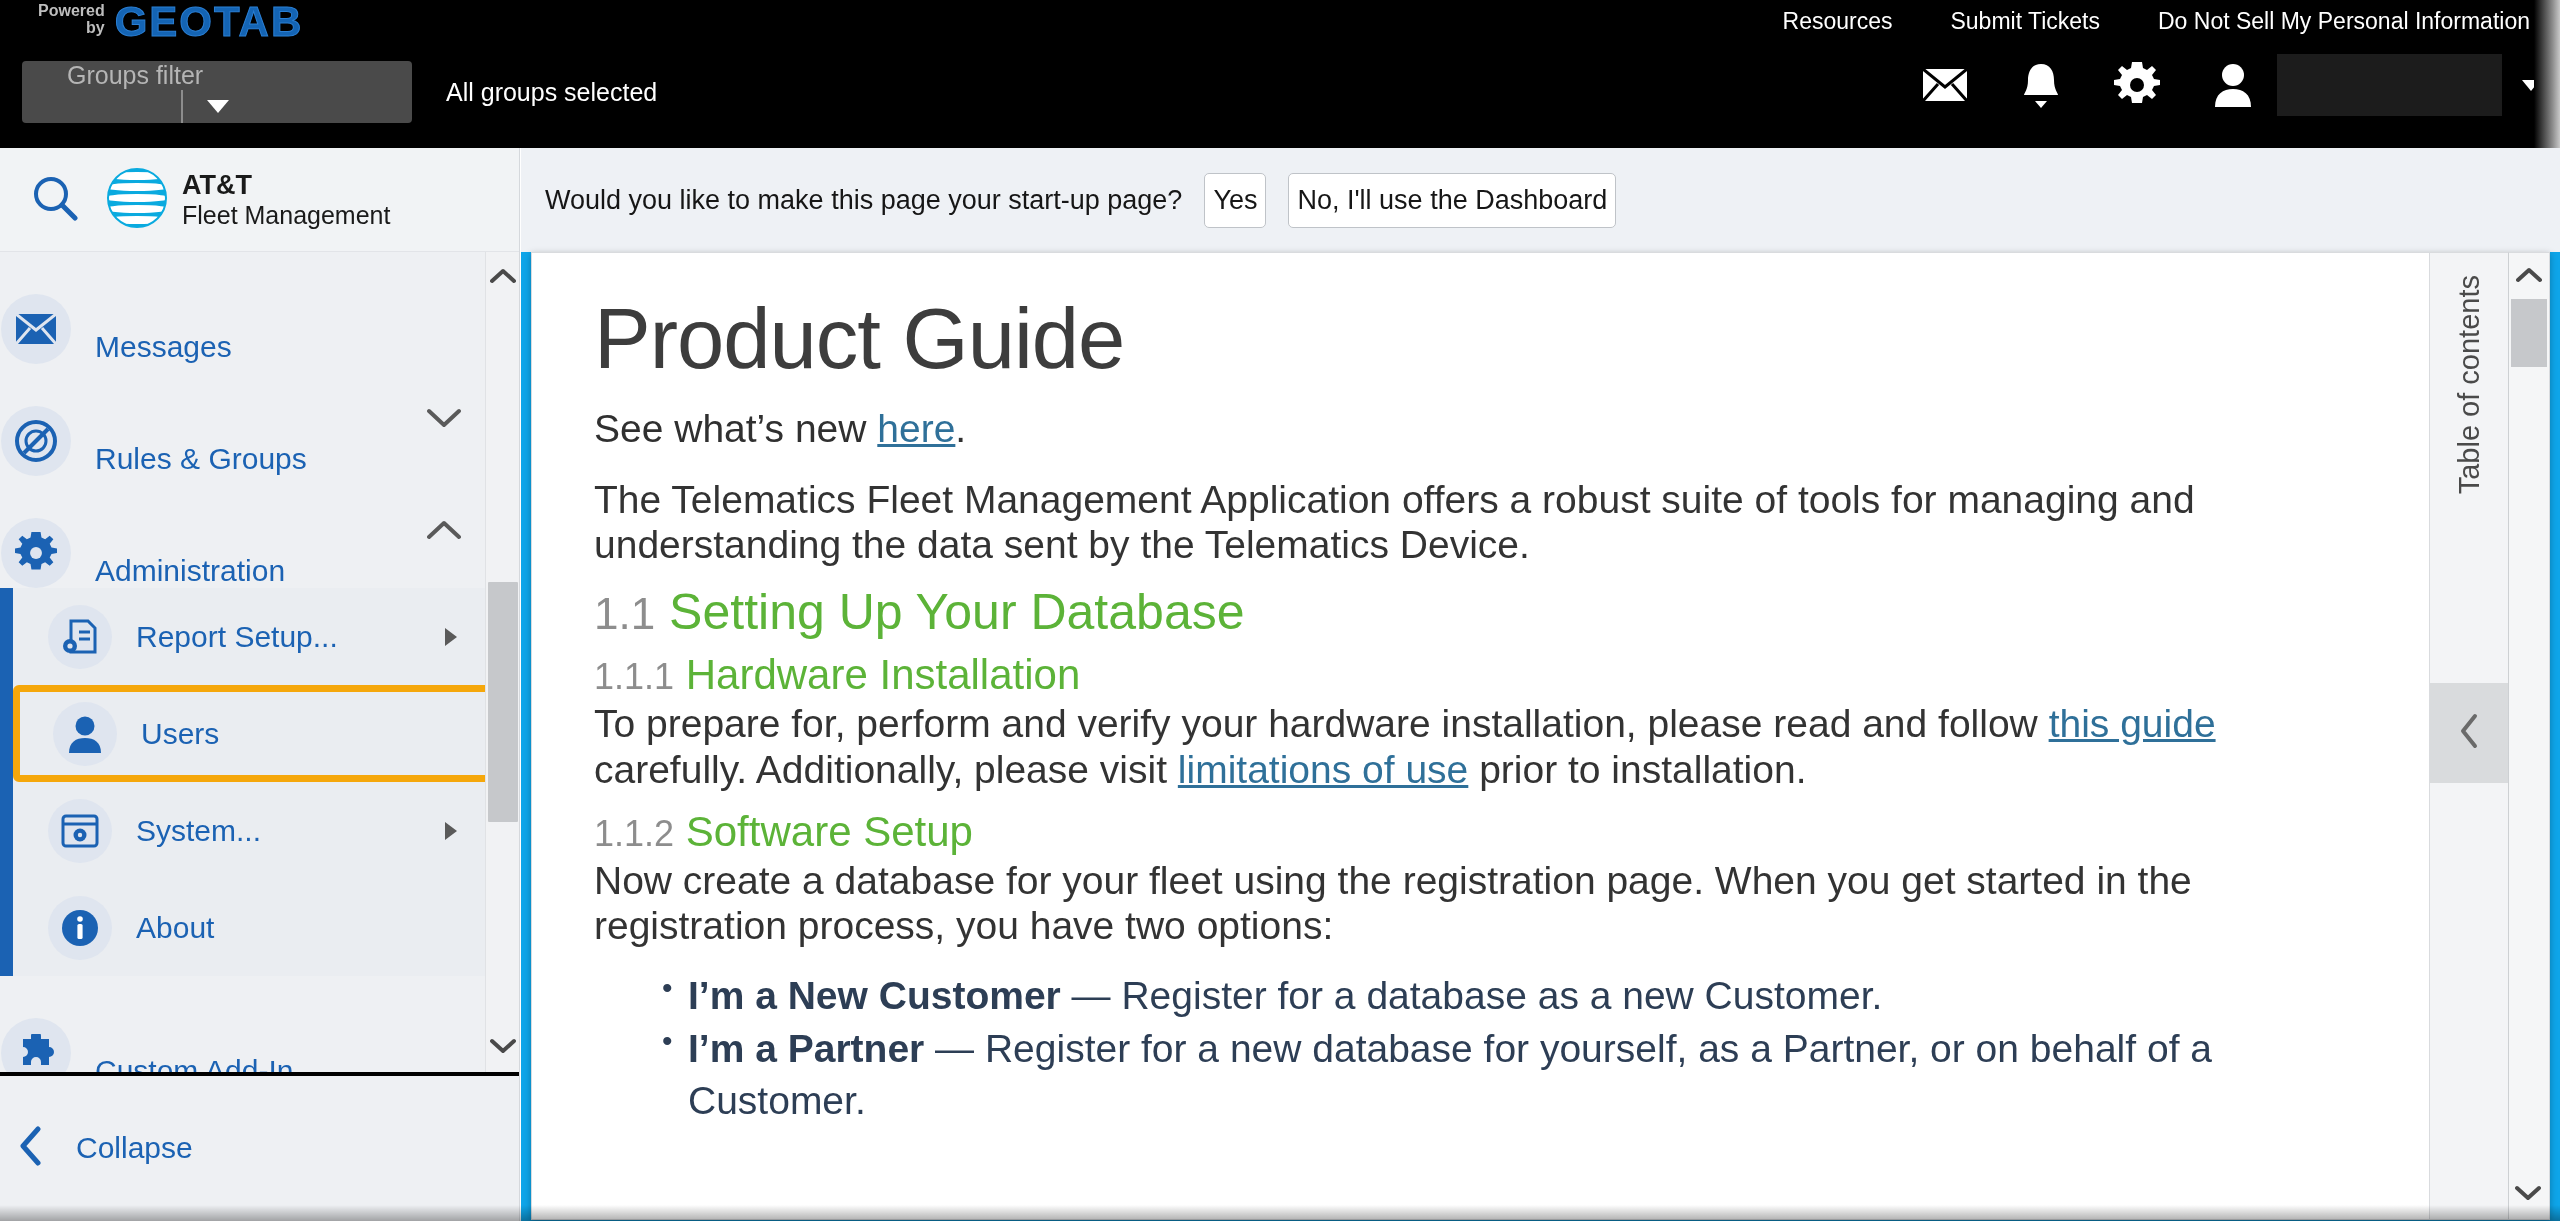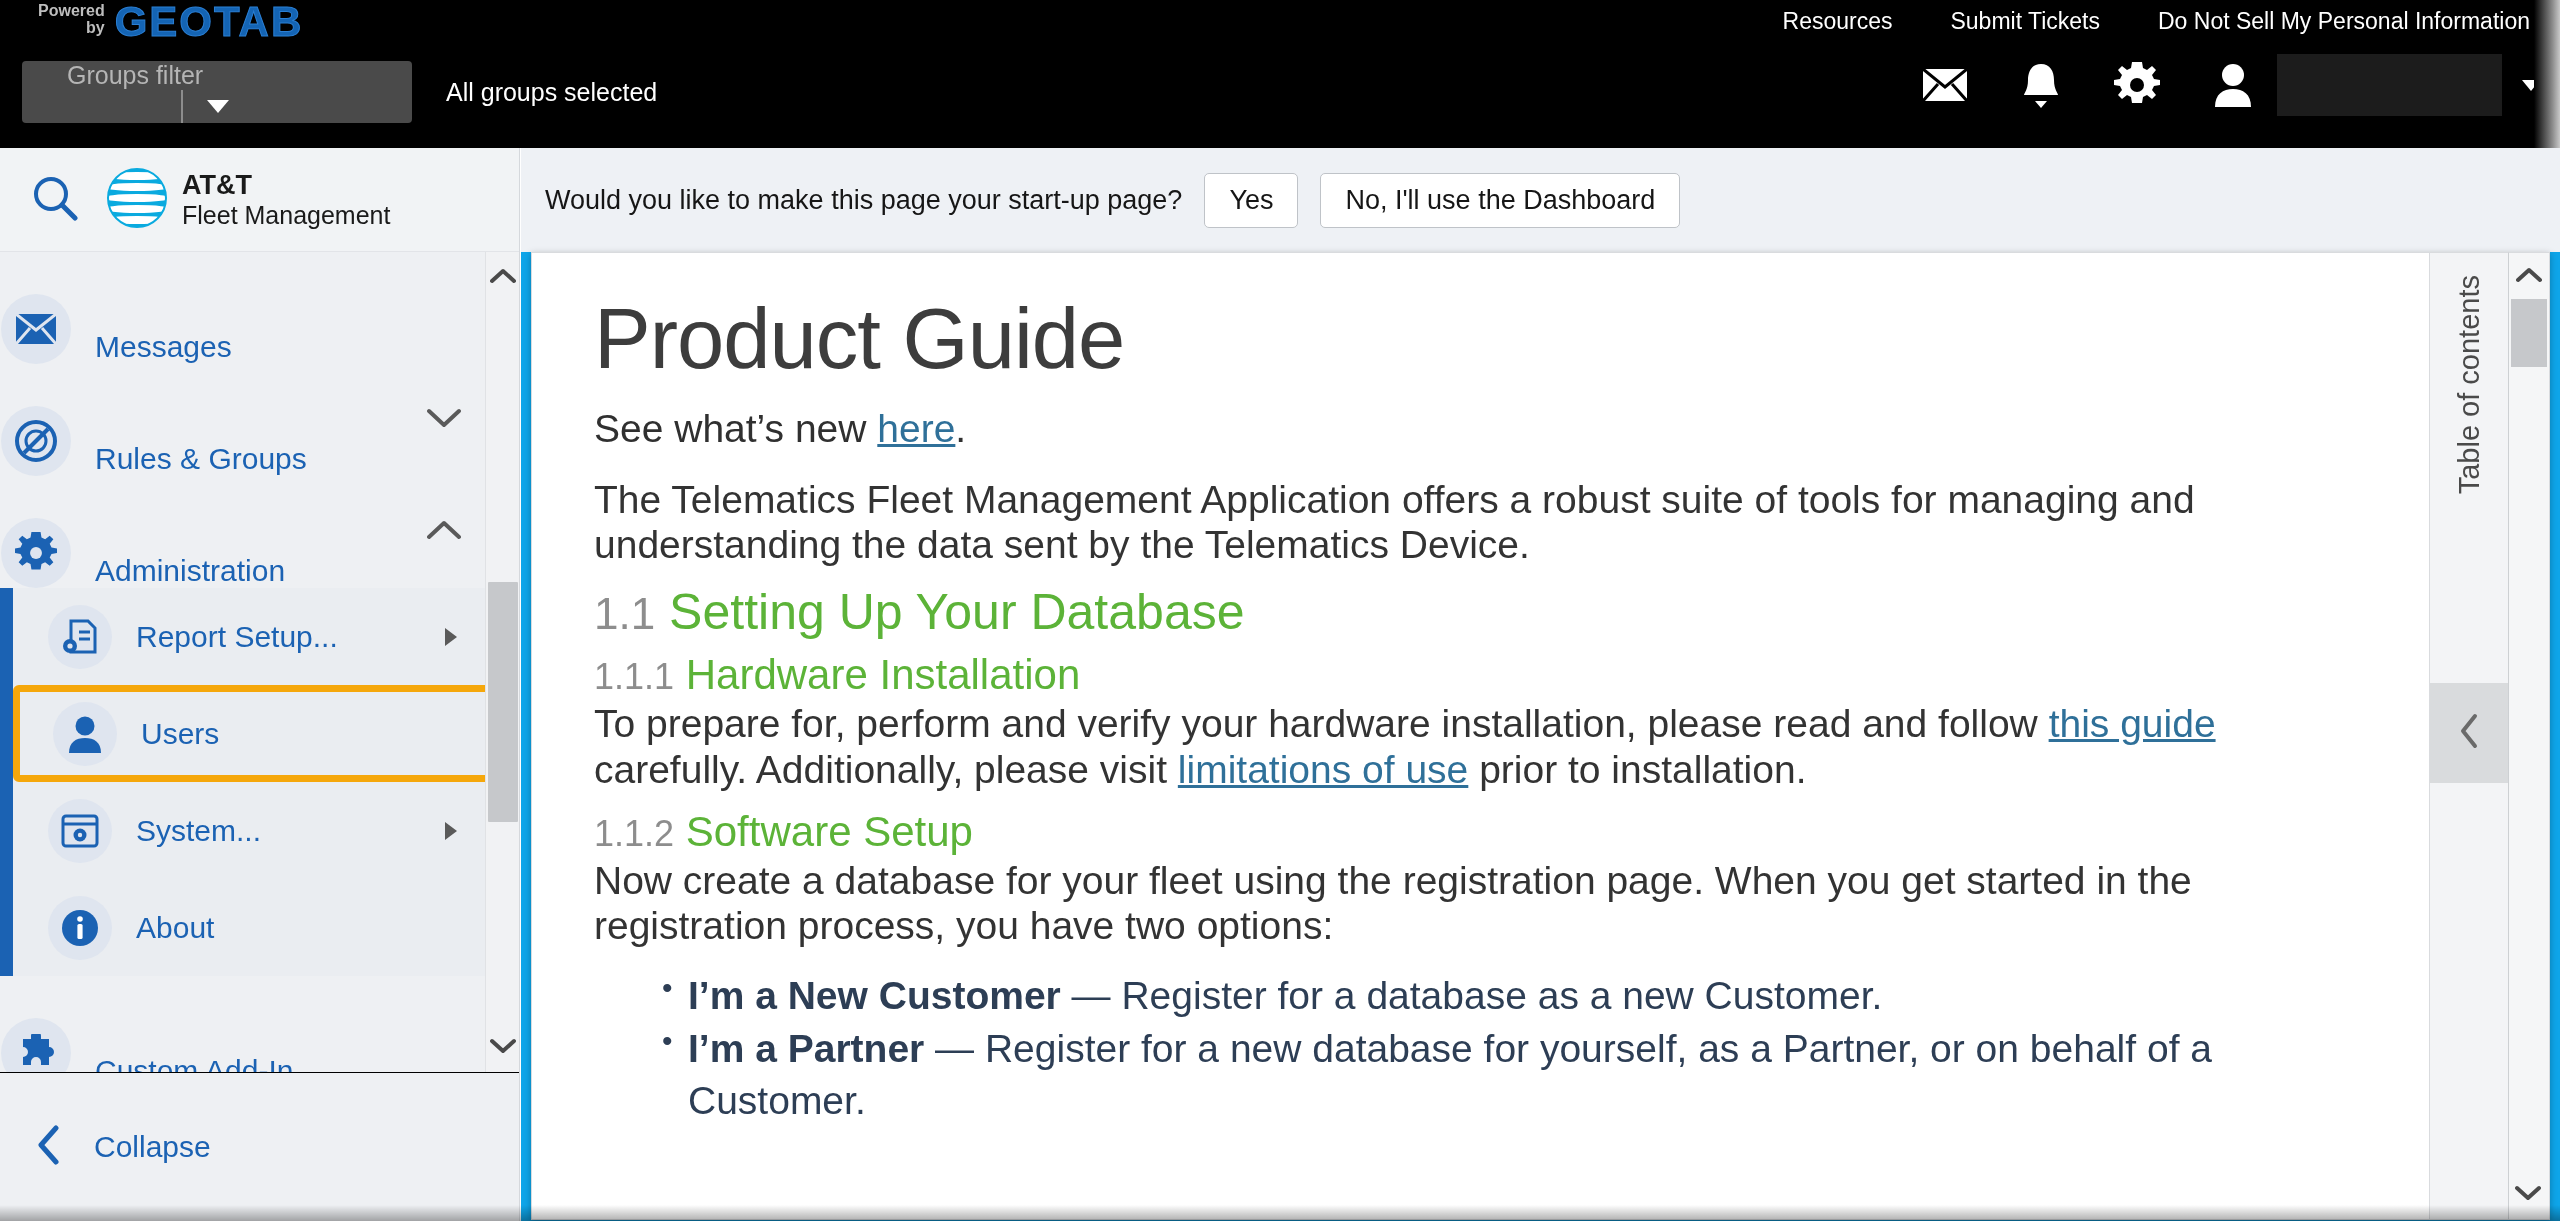--- a/index.html
+++ b/index.html
@@ -191,42 +191,42 @@
     height: 40px; display: flex; align-items: center; justify-content: center;
     cursor: pointer;
   }
   .vs-thumb {
     position: absolute; left: 2px; width: 30px;
     background: #c6c8cb; border-radius: 1px;
   }
 
   .nav-foot {
     height: 148px; background: #eef0f3;
-    border-top: 1px solid #000000;
-    display: flex; align-items: center; padding-left: 36px;
+    border-top: 4px solid #000000;
+    display: flex; align-items: center; padding-left: 18px;
     cursor: pointer;
   }
   .collapse-label { font-size: 30px; color: #1b62b3; margin-left: 32px; }
 
   
   .main {
     position: absolute; left: 521px; top: 148px;
     width: 2086px; height: 1073px;
     background: #0ea5e9;
   }
   .startup-bar {
     height: 104px; display: flex; align-items: center;
     padding-left: 24px; gap: 22px;
     background: #eef1f5;
   }
   .startup-q { font-size: 27px; color: #161616; }
   .btn {
     background: #ffffff; border: 1px solid #bfc3c8; border-radius: 5px;
     font-size: 27px; color: #161616;
-    padding: 13px 24px; cursor: pointer;
+    padding: 13px 8px; cursor: pointer;
     font-family: "Liberation Sans", sans-serif;
     line-height: 1;
   }
 
   .doc-wrap {
     position: absolute; left: 10px; top: 104px;
     width: 2019px; height: 968px;
     display: flex;
     box-shadow: 0 2px 7px rgba(0,0,0,0.28);
   }

